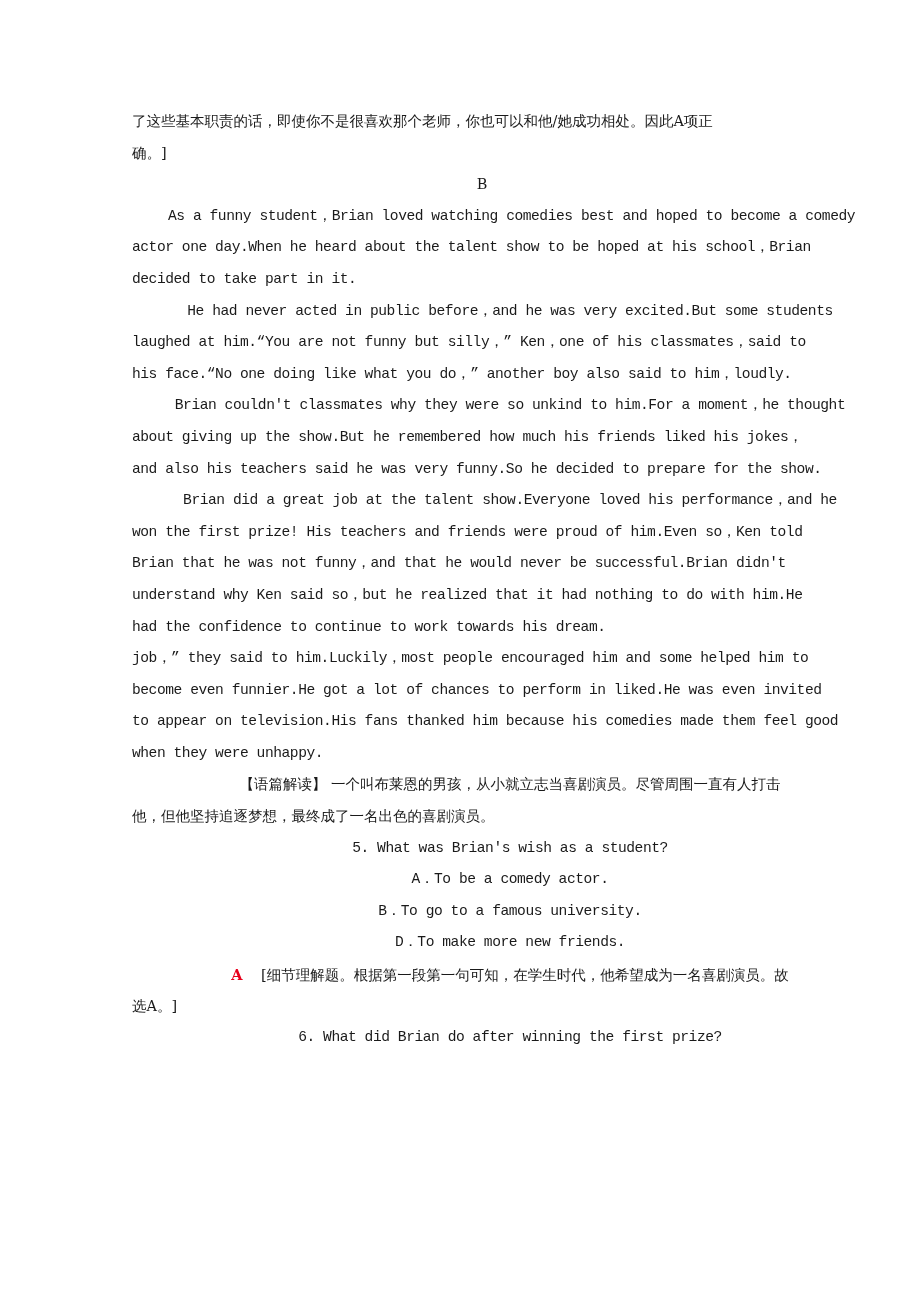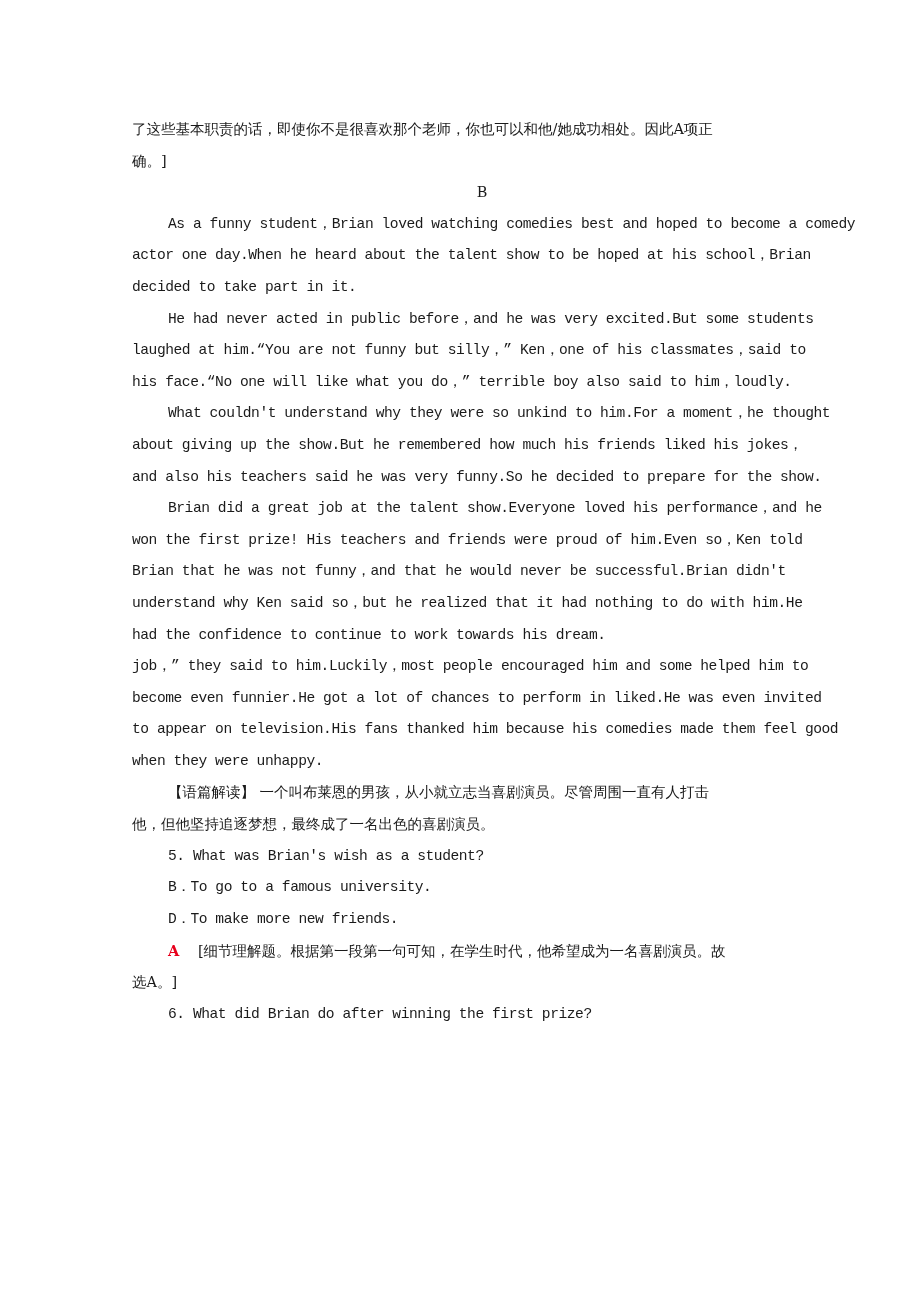--- a/index.html
+++ b/index.html
@@ -1,23 +1,23 @@
 <!DOCTYPE html>
 <html><head>
   <meta charset="utf-8">
   <style>
     html, body { margin: 0; padding: 0; background: #ffffff; }
     body { width: 920px; height: 1302px; position: relative; overflow: hidden; }
     .page {
-      position: absolute; left: 132px; top: 114px; width: 720px;
+      position: absolute; left: 132px; top: 106px; width: 720px;
       font-family: "DejaVu Serif", "Liberation Serif", serif;
       font-size: 14.5px; color: #1a1a1a; line-height: 31.6px;
     }
     .line { white-space: nowrap; height: 31.6px; }
-    .indent { padding-left: 36px; }
+    .indent { padding-left: 36px; text-align: center; }
     .center { text-align: center; padding-right: 20px; }
     .en { font-family: "Liberation Mono", "DejaVu Sans Mono", monospace; font-size: 14.6px; letter-spacing: -0.45px; }
     .bold { font-weight: normal; }
     .red { color: #e8001c; font-weight: bold; }
   </style>
 </head>
 <body>
 
 <div class="page">
 
@@ -28,25 +28,25 @@
 
   <div>
     <div class="line en indent">As a funny student，Brian loved watching comedies best and hoped to become a comedy</div>
     <div class="line en">actor one day.When he heard about the talent show to be hoped at his school，Brian</div>
     <div class="line en">decided to take part in it.</div>
   </div>
 
   <div>
     <div class="line en indent">He had never acted in public before，and he was very excited.But some students</div>
     <div class="line en">laughed at him.“You are not funny but silly，” Ken，one of his classmates，said to</div>
-    <div class="line en">his face.“No one will like what you do，” terrible boy also said to him，loudly.</div>
+    <div class="line en">his face.“No one doing like what you do，” another boy also said to him，loudly.</div>
   </div>
 
   <div>
-    <div class="line en indent">What couldn't understand why they were so unkind to him.For a moment，he thought</div>
+    <div class="line en indent">Brian couldn't classmates why they were so unkind to him.For a moment，he thought</div>
     <div class="line en">about giving up the show.But he remembered how much his friends liked his jokes，</div>
     <div class="line en">and also his teachers said he was very funny.So he decided to prepare for the show.</div>
   </div>
 
   <div>
     <div class="line en indent">Brian did a great job at the talent show.Everyone loved his performance，and he</div>
     <div class="line en">won the first prize! His teachers and friends were proud of him.Even so，Ken told</div>
     <div class="line en">Brian that he was not funny，and that he would never be successful.Brian didn't</div>
     <div class="line en">understand why Ken said so，but he realized that it had nothing to do with him.He</div>
     <div class="line en">had the confidence to continue to work towards his dream.</div>
@@ -66,20 +66,21 @@
       <span style="">一个叫布莱恩的男孩，从小就立志当喜剧演员。尽管周围一直有人打击</span>
     </div>
     <div class="line">他，但他坚持追逐梦想，最终成了一名出色的喜剧演员。</div>
   </div>
 
   <div>
     <div class="line en indent">
       <span class="bold">5.</span>
       <span>What was Brian's wish as a student?</span>
     </div>
+    <div class="line en indent">A．To be a comedy actor.</div>
     <div class="line en indent">B．To go to a famous university.</div>
     <div class="line en indent">D．To make more new friends.</div>
     <div class="line indent">
       <span class="red">A</span>
       <span style="margin-left:14px">[细节理解题。根据第一段第一句可知，在学生时代，他希望成为一名喜剧演员。故</span>
     </div>
     <div class="line">选A。]</div>
   </div>
 
   <div>

